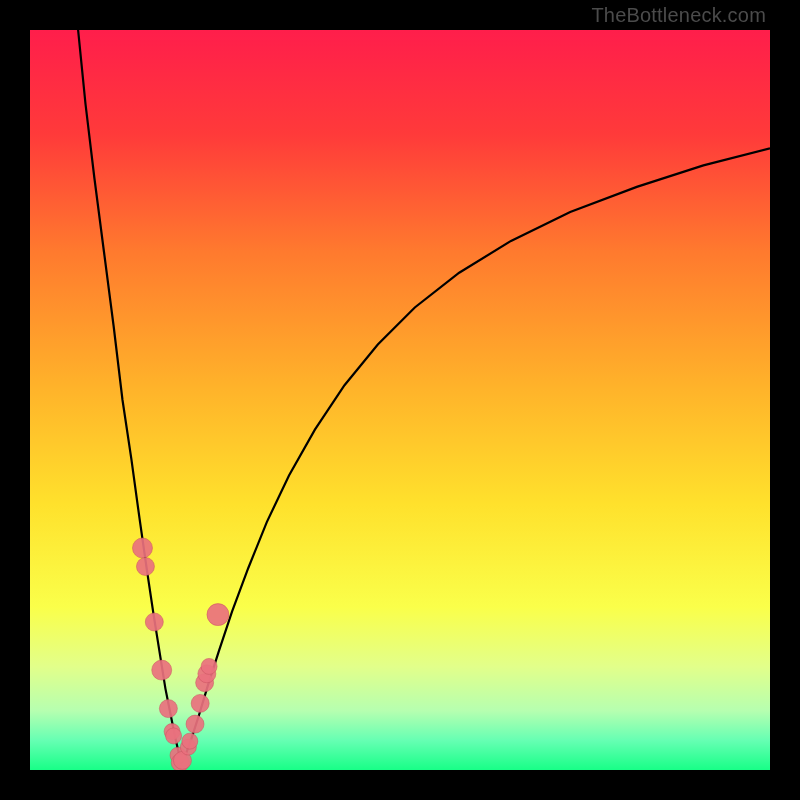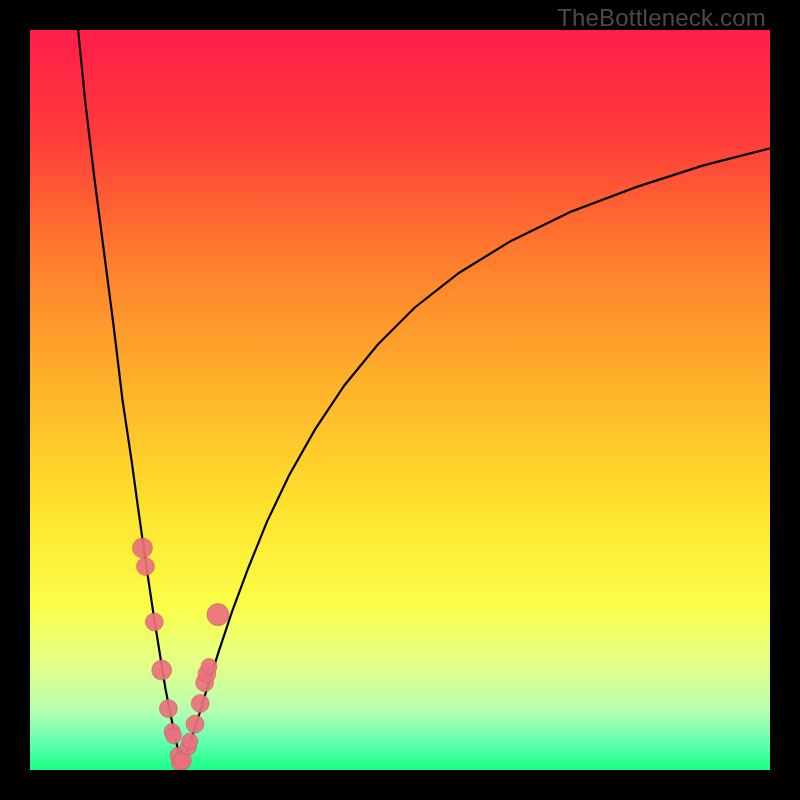--- a/index.html
+++ b/index.html
@@ -29,21 +29,21 @@
   }
   .gradient {
     position: absolute;
     inset: 0;
   }
   .watermark {
     position: absolute;
     top: 4px;
     right: 34px;
     color: #4b4b4b;
-    font-size: 24px;
+    font-size: 20px;
     font-weight: 500;
     letter-spacing: 0.2px;
   }
   svg { display: block; }
 </style>
 </head>
 <body>
 
 <div class="frame">
   <div class="plot">

